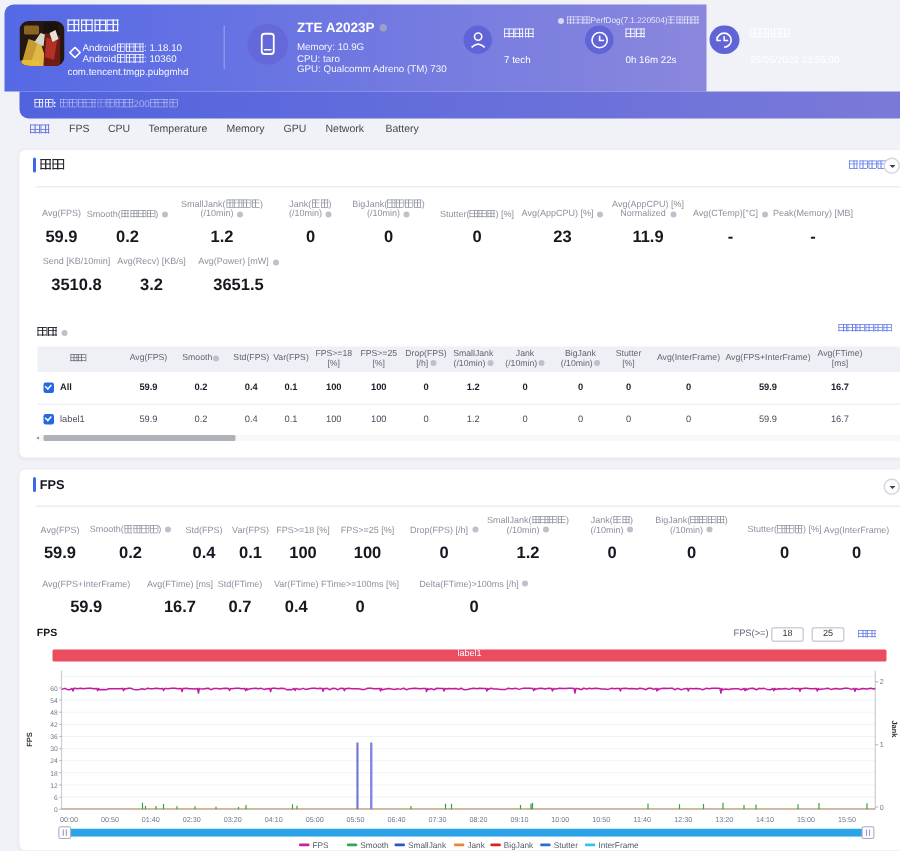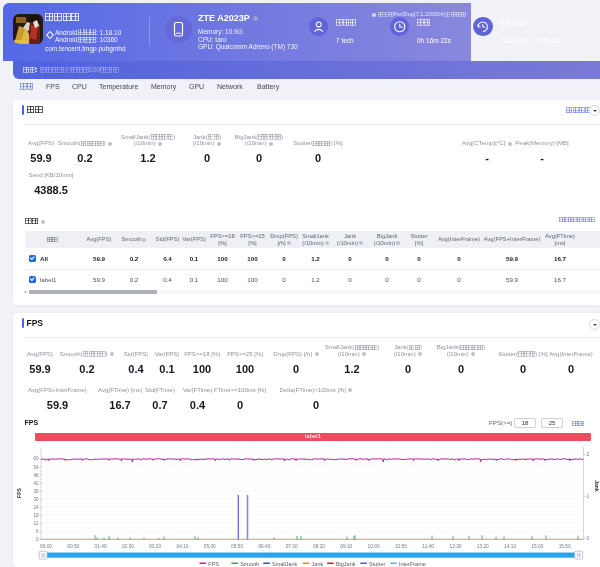--- a/index.html
+++ b/index.html
@@ -152,37 +152,61 @@
         <div>BigJank(<i class="z"></i><i class="z"></i><i class="z"></i><i class="z"></i>)<br>(/10min) <s class="i"></s></div>
       </div>
       <div class="mv ">0</div>
     </div>
     <div class="m" style="left:271.0px;top:32px;width:68px">
       <div class="ml">
         <div>Stutter(<i class="z"></i><i class="z"></i><i class="z"></i>) [%]</div>
       </div>
       <div class="mv ">0</div>
     </div>
+    <div class="m" style="left:329.0px;top:32px;width:66px">
+      <div class="ml">
+        <div>Avg(AppCPU) [%] <s class="i"></s></div>
+      </div>
+      <div class="mv ">23</div>
+    </div>
+    <div class="m" style="left:388.0px;top:32px;width:62px">
+      <div class="ml">
+        <div>Avg(AppCPU) [%]<br>Normalized <s class="i"></s></div>
+      </div>
+      <div class="mv ">11.9</div>
+    </div>
     <div class="m" style="left:444.0px;top:32px;width:60px">
       <div class="ml">
         <div>Avg(CTemp)[°C] <s class="i"></s></div>
       </div>
       <div class="mv ">-</div>
     </div>
     <div class="m" style="left:497.0px;top:32px;width:64px">
       <div class="ml">
         <div>Peak(Memory) [MB]</div>
       </div>
       <div class="mv ">-</div>
     </div>
     <div class="m" style="left:8.0px;top:64px;width:60px">
       <div class="ml">
         <div>Send [KB/10min]</div>
       </div>
-      <div class="mv ">4388.5</div>
+      <div class="mv ">3510.8</div>
+    </div>
+    <div class="m" style="left:58.0px;top:64px;width:60px">
+      <div class="ml">
+        <div>Avg(Recv) [KB/s]</div>
+      </div>
+      <div class="mv ">3.2</div>
+    </div>
+    <div class="m" style="left:115.0px;top:64px;width:62px">
+      <div class="ml">
+        <div>Avg(Power) [mW] <s class="i"></s></div>
+      </div>
+      <div class="mv ">3651.5</div>
     </div>
     <div class="abs" style="left:12px;top:117.5px;font-size:7px;font-weight:bold;color:#14171e"><i class="z"></i><i class="z"></i> <s class="i"></s></div>
     <div class="abs blink" style="left:546px;top:115.5px;font-size:6.2px"><i class="z"></i><i class="z"></i><i class="z"></i><i class="z"></i><i class="z"></i><i class="z"></i></div>
     <div class="abs" style="left:12px;top:131px;width:575px;height:17px;background:#eef0f5"></div>
     <div class="th" style="left:9.0px;top:132.5px;width:60px;display:flex;flex-direction:column;justify-content:center;height:14px">
       <div><i class="z"></i><i class="z"></i></div>
     </div>
     <div class="th" style="left:56.0px;top:132.5px;width:60px;display:flex;flex-direction:column;justify-content:center;height:14px">
       <div>Avg(FPS)</div>
     </div>

